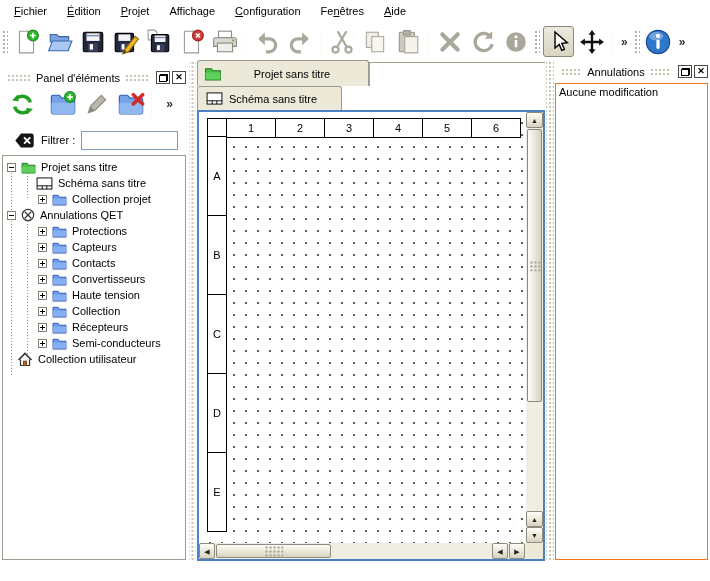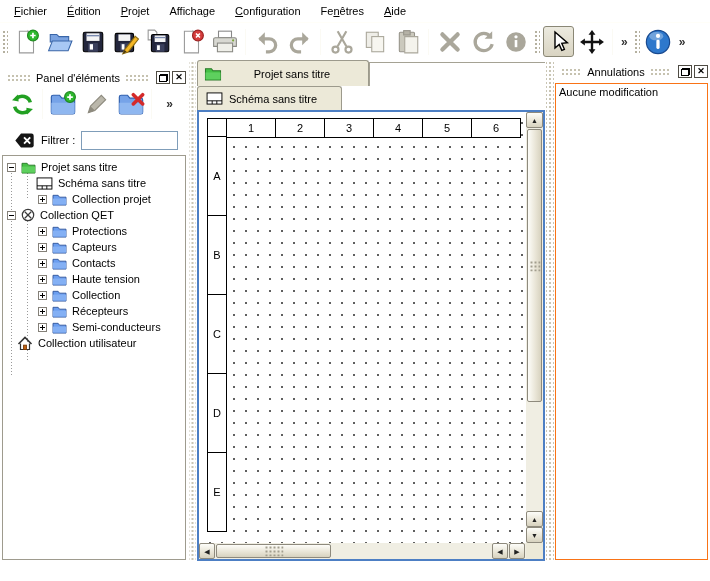--- a/index.html
+++ b/index.html
@@ -358,21 +358,21 @@
       <span class="lbl">Collection projet</span>
     </div>
     <div class="trow d0">
       <span class="exp"></span>
       <span class="ticon">
           <svg width="14" height="14" viewBox="0 0 16 16">
             <circle cx="8" cy="8" r="6.5" fill="#fff" stroke="#3a3a3a" stroke-width="1.4"></circle>
             <path d="M4.3 4.3l7.4 7.4M11.7 4.3l-7.4 7.4" stroke="#3a3a3a" stroke-width="1.4"></path>
           </svg>
         </span>
-      <span class="lbl">Collection QET</span>
+      <span class="lbl">Annulations QET</span>
     </div>
     <div class="trow d1">
       <span class="exp plus"></span>
       <span class="ticon">
           <svg width="15" height="13" viewBox="0 0 16 14">
             <path d="M1 2.5h5.5L8 4.5h7v8.5H1z" fill="#6b9ef0" stroke="#33569c"></path>
             <path d="M1 6h14v6.5H1z" fill="#84b0f4"></path>
           </svg>
         </span>
       <span class="lbl">Protections</span>
@@ -389,20 +389,30 @@
     </div>
     <div class="trow d1">
       <span class="exp plus"></span>
       <span class="ticon">
           <svg width="15" height="13" viewBox="0 0 16 14">
             <path d="M1 2.5h5.5L8 4.5h7v8.5H1z" fill="#6b9ef0" stroke="#33569c"></path>
             <path d="M1 6h14v6.5H1z" fill="#84b0f4"></path>
           </svg>
         </span>
       <span class="lbl">Contacts</span>
+    </div>
+    <div class="trow d1">
+      <span class="exp plus"></span>
+      <span class="ticon">
+          <svg width="15" height="13" viewBox="0 0 16 14">
+            <path d="M1 2.5h5.5L8 4.5h7v8.5H1z" fill="#6b9ef0" stroke="#33569c"></path>
+            <path d="M1 6h14v6.5H1z" fill="#84b0f4"></path>
+          </svg>
+        </span>
+      <span class="lbl">Convertisseurs</span>
     </div>
     <div class="trow d1">
       <span class="exp plus"></span>
       <span class="ticon">
           <svg width="15" height="13" viewBox="0 0 16 14">
             <path d="M1 2.5h5.5L8 4.5h7v8.5H1z" fill="#6b9ef0" stroke="#33569c"></path>
             <path d="M1 6h14v6.5H1z" fill="#84b0f4"></path>
           </svg>
         </span>
       <span class="lbl">Haute tension</span>

